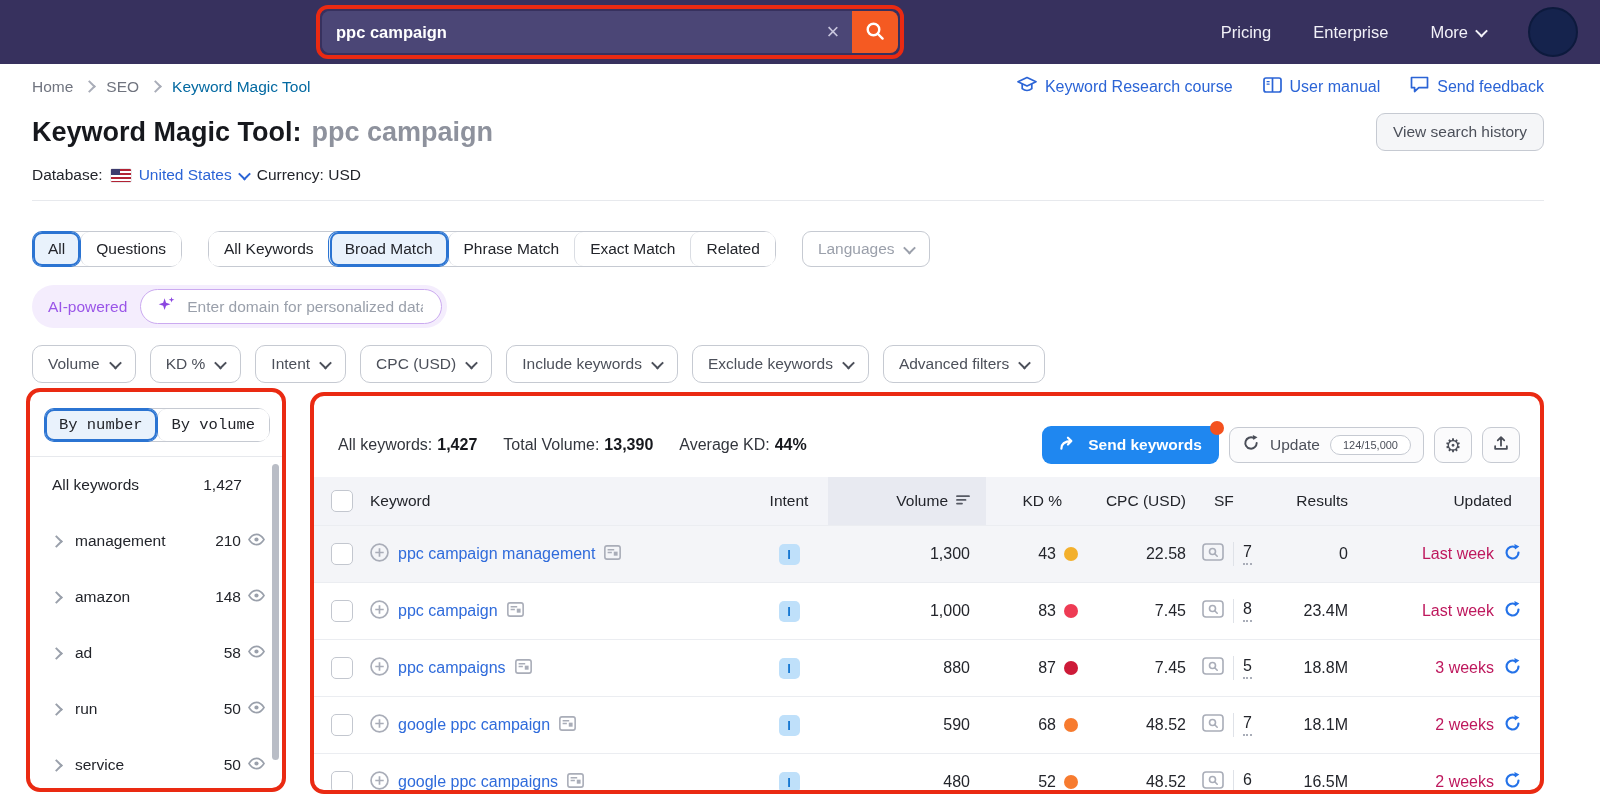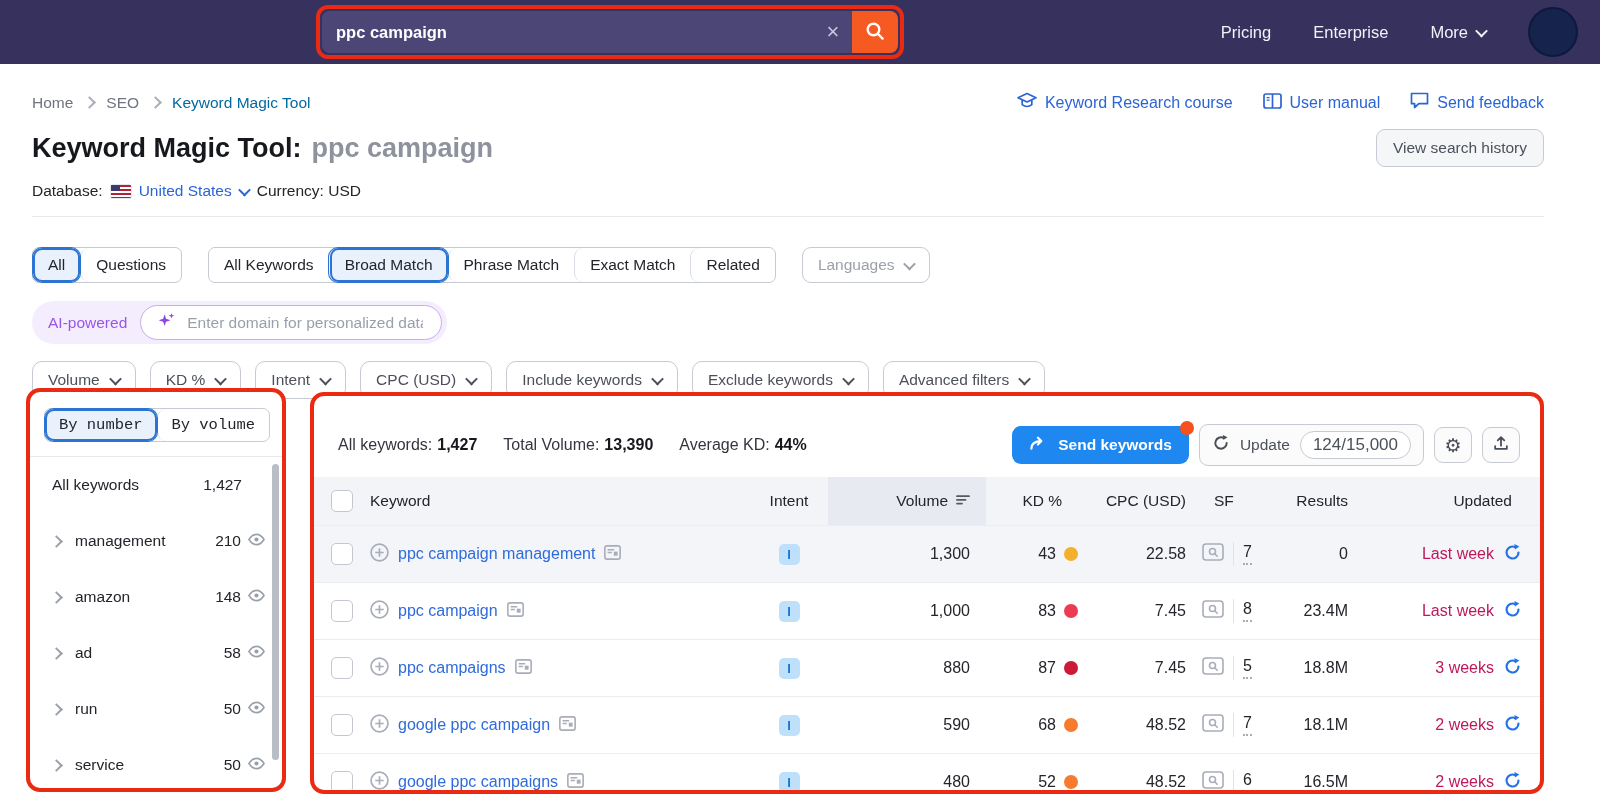--- a/index.html
+++ b/index.html
@@ -15,41 +15,41 @@
   .clear-btn{width:38px;display:flex;align-items:center;justify-content:center;color:#c9c6de;font-size:22px;cursor:pointer;background:transparent;border:none;}
   .search-btn{width:46px;background:#f55a22;border:none;display:flex;align-items:center;justify-content:center;cursor:pointer;}
   .topnav{margin-left:auto;display:flex;align-items:center;gap:42px;padding-right:22px;color:#f2f1f8;font-size:16.5px;}
   .topnav .navitem{display:flex;align-items:center;gap:9px;cursor:pointer;}
   .avatar{width:46px;height:46px;border-radius:50%;background:#15234d;border:2px solid #0d1a3d;}
   .cv{display:inline-block;width:7px;height:7px;border-right:2px solid currentColor;border-bottom:2px solid currentColor;transform:rotate(45deg) translate(-1px,-1px);}
   .cv-r{display:inline-block;width:7px;height:7px;border-right:2px solid currentColor;border-bottom:2px solid currentColor;transform:rotate(-45deg);}
 
   
   .inner{padding:0 56px 0 32px;}
-  .crumb-row{display:flex;align-items:center;margin-top:28px;font-size:15.5px;}
+  .crumb-row{display:flex;align-items:center;margin-top:12px;font-size:15.5px;}
   .crumbs{display:flex;align-items:center;gap:12px;color:#70747f;}
   .crumbs .sep{color:#a9adb8;}
   .crumbs .last{color:#0369a1;}
   .help-links{margin-left:auto;display:flex;align-items:center;gap:30px;color:#2b64d6;font-size:16px;}
   .help-links .hlink{display:flex;align-items:center;gap:8px;cursor:pointer;}
   .title-row{display:flex;align-items:center;margin-top:16px;}
   .title{font-size:27px;font-weight:bold;color:#16181d;}
   .title .query{color:#8e929d;margin-left:10px;}
   .history-btn{margin-left:auto;background:#f5f6f8;border:1px solid #c6cad2;border-radius:9px;color:#4c505a;font-size:15.5px;padding:9px 16px;cursor:pointer;font-family:inherit;}
   .db-row{display:flex;align-items:center;margin-top:15px;font-size:15.5px;gap:8px;}
   .db-link{color:#2b64d6;display:flex;align-items:center;gap:8px;cursor:pointer;}
   .usflag{position:relative;width:20px;height:13px;display:inline-block;border-radius:1px;overflow:hidden;
     background:repeating-linear-gradient(180deg,#b22234 0 2px,#fff 2px 4px);box-shadow:0 0 0 0.5px #cfd2d8;}
   .usflag::before{content:"";position:absolute;left:0;top:0;width:9px;height:6px;background:#3c3b6e;}
   .currency{color:#23252b;}
   .hr{border-bottom:1px solid #e7e9ed;margin-top:16px;}
 
   
   .tabs-row{display:flex;align-items:center;gap:26px;margin-top:30px;}
-  .seg{display:inline-flex;border:1px solid #c6cad2;border-radius:7px;background:#fff;}
+  .seg{display:inline-flex;border:1px solid #c6cad2;border-radius:12px;background:#fff;}
   .seg-btn{padding:8px 15px;font-size:15.5px;color:#23252b;background:#fff;border:none;cursor:pointer;font-family:inherit;border-radius:9px;position:relative;}
   .seg-btn + .seg-btn{border-left:1px solid #dadde3;}
   .seg-btn.active{background:#e9f2fc;box-shadow:0 0 0 2px #2b74d2 inset, 0 0 0 1px #2b74d2;z-index:1;border-left-color:transparent;}
   .lang-btn{display:flex;align-items:center;gap:10px;border:1px solid #c6cad2;border-radius:9px;padding:8px 15px;color:#9ba0ab;font-size:15.5px;background:#fff;cursor:pointer;font-family:inherit;}
 
   
   .ai-row{margin-top:18px;}
   .ai-pill{display:inline-flex;align-items:center;background:#f4edfd;border-radius:22px;padding:4px 5px 4px 16px;gap:13px;}
   .ai-badge{color:#9a55e8;font-size:15.5px;}
   .ai-input-wrap{display:flex;align-items:center;background:#fff;border:1.5px solid #cbaaf0;border-radius:18px;padding:5px 16px;gap:9px;width:268px;}
@@ -76,21 +76,21 @@
 
   
   .main-panel{position:absolute;left:310px;top:392px;width:1234px;height:402px;border:4px solid #ea2a12;border-radius:14px;background:#fff;overflow:hidden;box-sizing:border-box;}
   .stats-bar{height:64px;display:flex;align-items:center;padding:0 20px 0 24px;margin-top:17px;}
   .stats{display:flex;align-items:center;gap:26px;font-size:16px;color:#33363d;}
   .stat b{color:#16181d;margin-left:5px;}
   .actions{margin-left:auto;display:flex;align-items:center;gap:10px;padding-left:36px;}
   .send-btn{position:relative;display:flex;align-items:center;gap:10px;background:#1f87f0;color:#fff;border:none;border-radius:9px;padding:9px 17px;font-size:15.5px;font-weight:bold;cursor:pointer;font-family:inherit;}
   .send-dot{position:absolute;right:-5px;top:-5px;width:14px;height:14px;border-radius:50%;background:#f4511e;}
   .update-btn{display:flex;align-items:center;gap:10px;border:1px solid #c6cad2;border-radius:9px;background:#fbfbfc;padding:6px 12px;font-size:15.5px;color:#4c505a;cursor:pointer;font-family:inherit;}
-  .quota{border:1px solid #c6cad2;border-radius:14px;padding:3px 12px;font-size:17px;color:#4c505a;background:#fff;}
+  .quota{border:1px solid #c6cad2;border-radius:14px;padding:3px 12px;font-size:11px;color:#4c505a;background:#fff;}
   .icon-btn{width:38px;height:36px;border:1px solid #c6cad2;border-radius:9px;background:#fbfbfc;display:flex;align-items:center;justify-content:center;cursor:pointer;color:#4a4e58;font-size:19px;}
 
   
   .thead{display:flex;align-items:stretch;height:48px;background:#f3f4f8;font-size:15.5px;color:#23252b;}
   .trow{display:flex;align-items:center;height:56px;border-top:1px solid #ebedf1;font-size:16px;}
   .trow.hl{background:#f4f5f8;}
   .c{display:flex;align-items:center;box-sizing:border-box;}
   .c-cb{width:56px;justify-content:center;}
   .c-kw{flex:1;gap:9px;padding-right:8px;}
   .c-int{width:78px;justify-content:center;}

